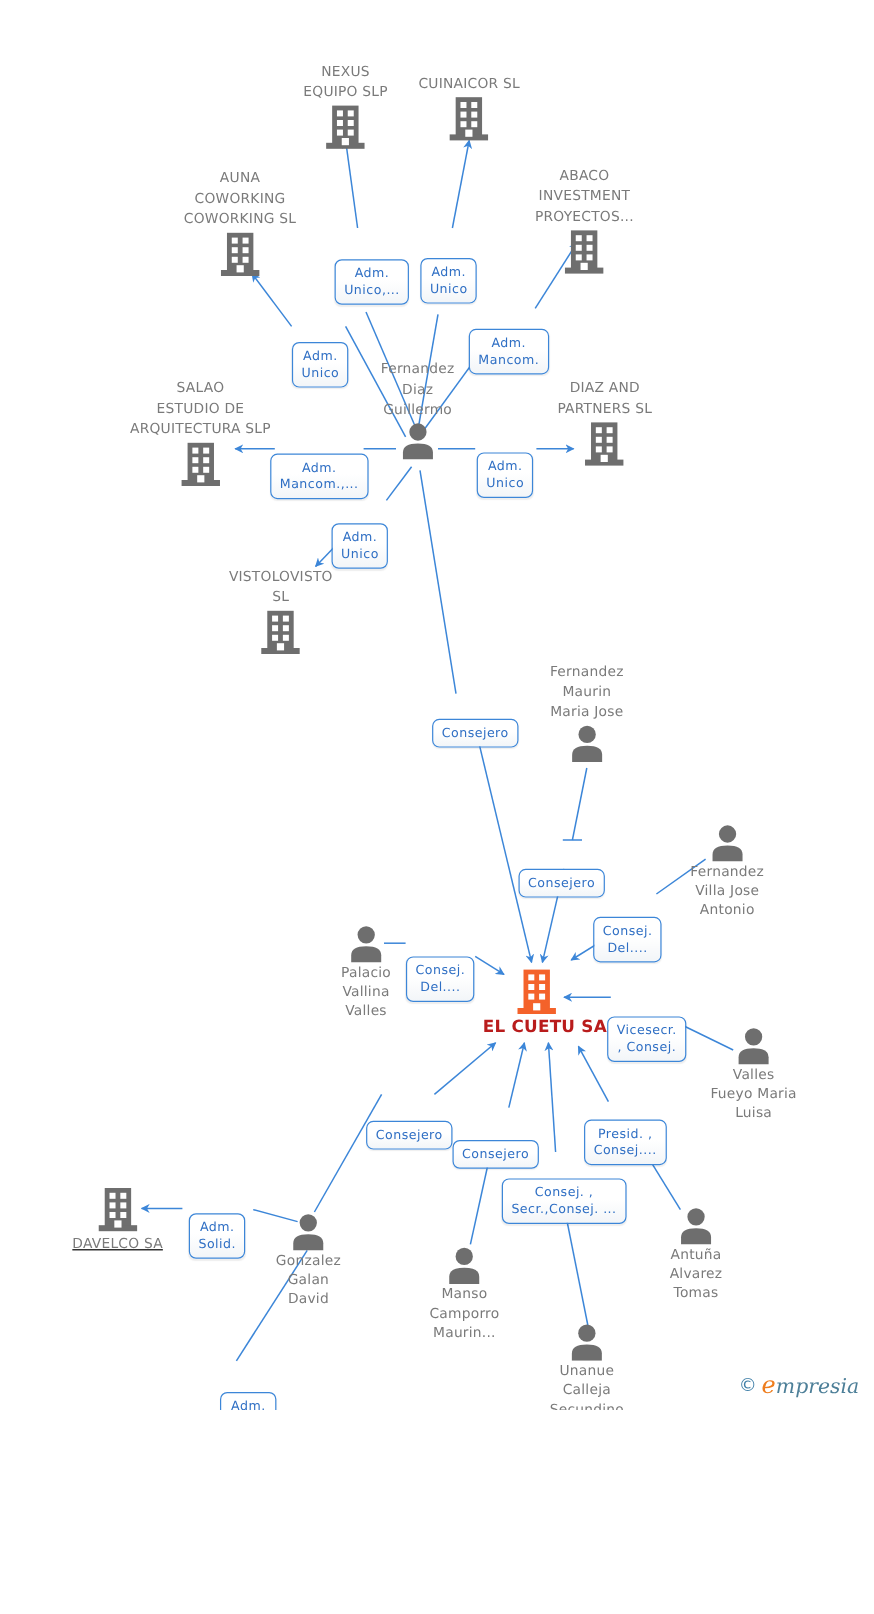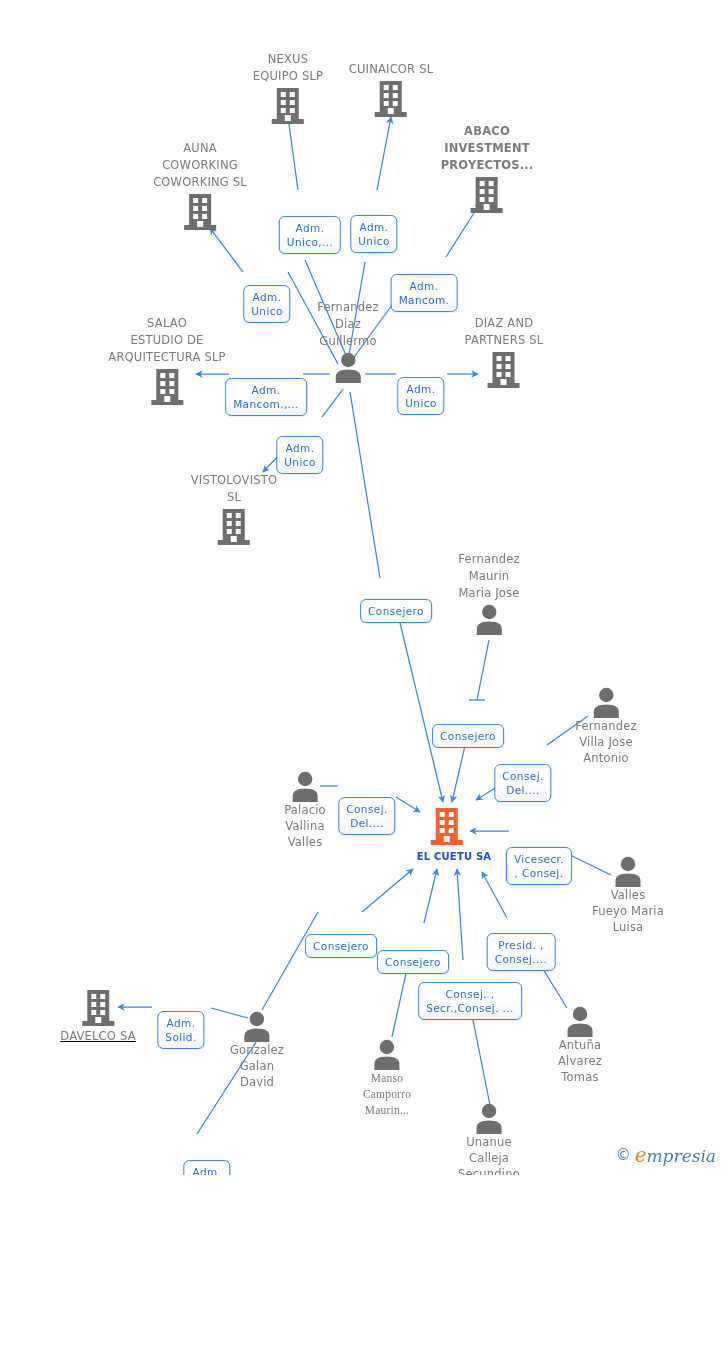--- a/index.html
+++ b/index.html
@@ -34,23 +34,23 @@
     line-height: 0;
   }
   .node .caption {
     display: block;
     font-size: 11.5px;
     color: #7a7a7a;
     line-height: 15px;
     letter-spacing: .2px;
   }
   .node.company-main .caption {
-    color: #1d4ed8;
+    color: #b91c1c;
     font-weight: bold;
-    font-size: 10px;
+    font-size: 14px;
     padding-left: 14px;
   }
   .node.caption-above .caption { margin-bottom: 2px; }
   .node.caption-below .caption { margin-top: 1px; }
 
   .reltag {
     position: absolute;
     transform: translate(-50%, -50%);
     border: 1.3px solid #3c86d8;
     border-radius: 6px;
@@ -199,21 +199,21 @@
         <rect x="10" y="14" width="5" height="5"></rect>
             <rect x="19" y="14" width="5" height="5"></rect>
         <rect x="10" y="22" width="5" height="5"></rect>
             <rect x="19" y="22" width="5" height="5"></rect>
         <rect x="14" y="29" width="6" height="6"></rect>
       </g>
         </svg>
     </span>
   </div>
 
-  <div class="node company caption-above" style="left:487px; top:124px;font-weight:bold;">
+  <div class="node company caption-above" style="left:487px; top:139px;">
     <span class="caption">ABACO</span>
     <span class="caption">INVESTMENT</span>
     <span class="caption">PROYECTOS...</span>
     <span class="icon-wrap">
       <svg width="34" height="40" viewBox="0 0 34 40">
           <g fill="#6e6e6e">
         <rect x="6" y="2" width="22" height="33"></rect>
         <rect x="1" y="33" width="32" height="5"></rect>
       </g>
           <g fill="#ffffff">
@@ -460,21 +460,21 @@
         <circle cx="15" cy="9" r="7.2"></circle>
         <path d="M 2.5 32 L 2.5 26 Q 2.5 18.5 15 18.5 Q 27.5 18.5 27.5 26 L 27.5 32 Z"></path>
       </g>
         </svg>
     </span>
     <span class="caption">Gonzalez</span>
     <span class="caption">Galan</span>
     <span class="caption">David</span>
   </div>
 
-  <div class="node person caption-below" style="left:387px; top:1038px;font-family:Liberation Serif, serif;">
+  <div class="node person caption-below" style="left:387px; top:1038px;">
     <span class="icon-wrap">
       <svg width="30" height="32" viewBox="0 0 30 32">
           <g fill="#6e6e6e">
         <circle cx="15" cy="9" r="7.2"></circle>
         <path d="M 2.5 32 L 2.5 26 Q 2.5 18.5 15 18.5 Q 27.5 18.5 27.5 26 L 27.5 32 Z"></path>
       </g>
         </svg>
     </span>
     <span class="caption">Manso</span>
     <span class="caption">Camporro</span>

